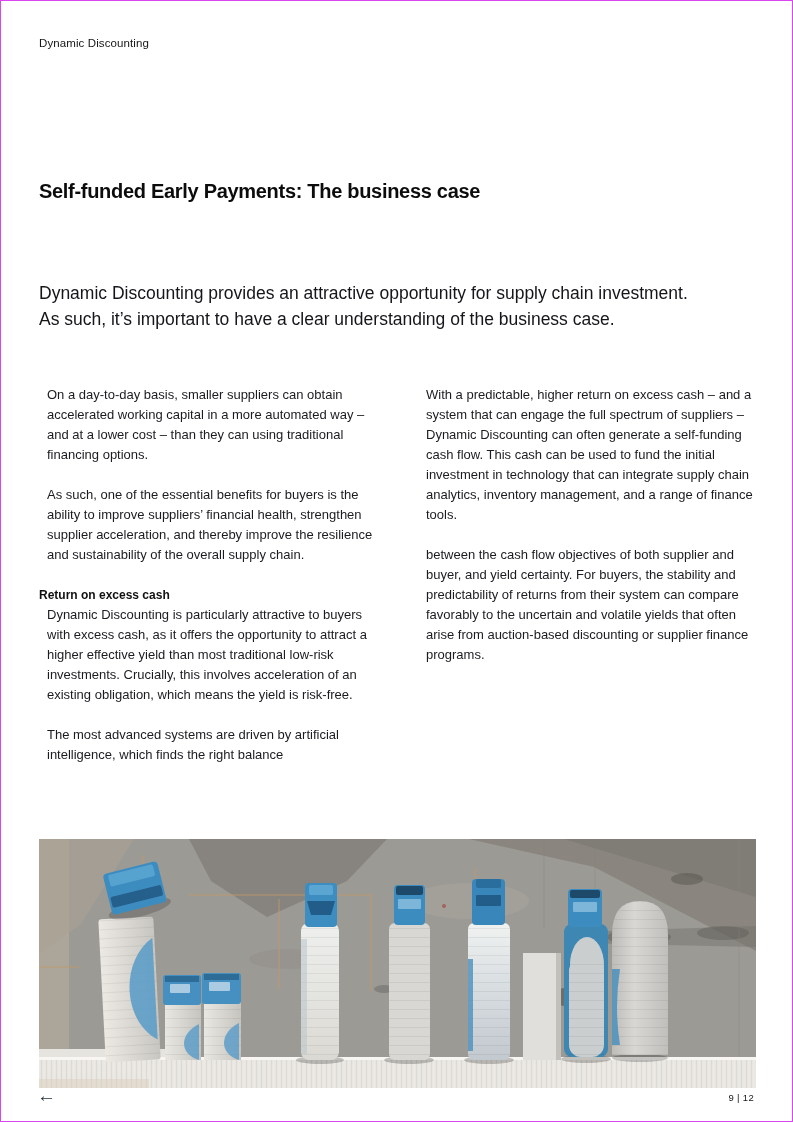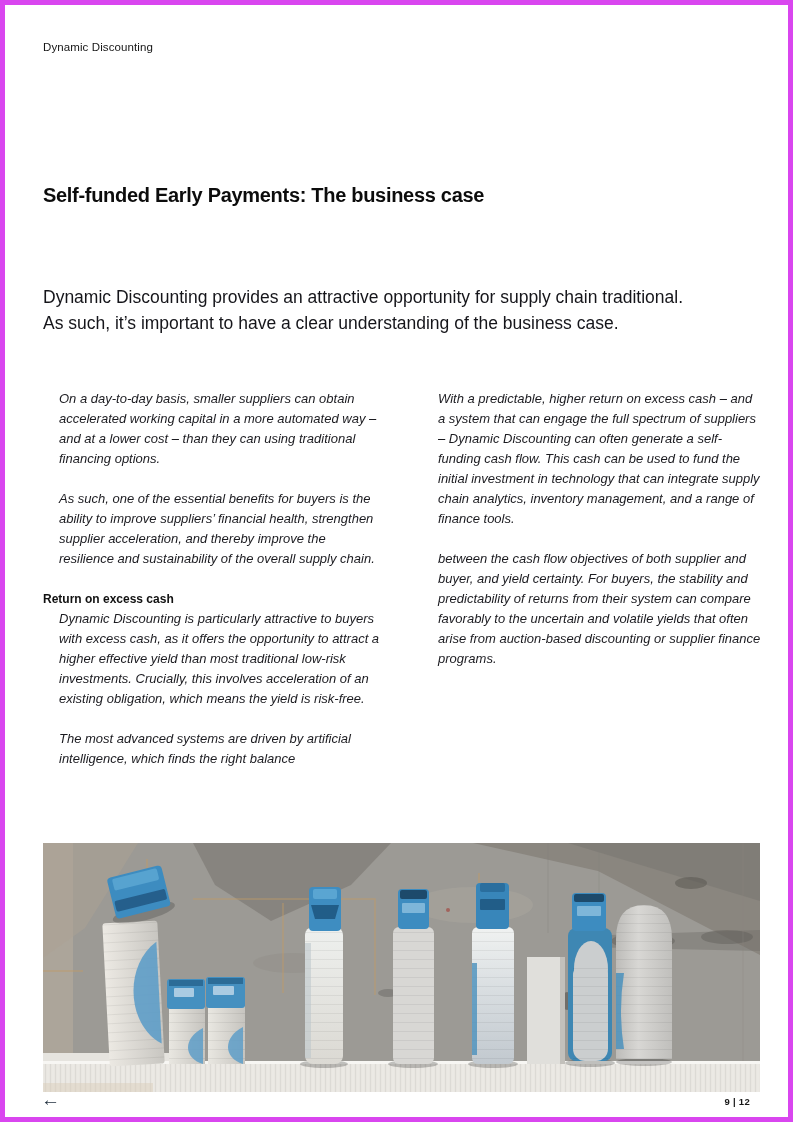--- a/index.html
+++ b/index.html
@@ -1,21 +1,21 @@
 <!DOCTYPE html>
 <html><head>
 <meta charset="utf-8">
 <style>
   html,body { margin:0; padding:0; background:#ffffff; }
   .page {
     position:relative;
     width:793px; height:1122px;
     background:#ffffff;
     box-sizing:border-box;
-    border:5px solid #d946ef;
+    border:1px solid #d946ef;
     font-family:"Liberation Sans", sans-serif;
     color:#1a1a1e;
     overflow:hidden;
   }
   .running-title {
     position:absolute; left:38px; top:36px;
     font-size:11.5px; color:#161616; letter-spacing:.1px;
   }
   .article-title {
     position:absolute; left:38px; top:166px;
@@ -24,46 +24,46 @@
   }
   .lead {
     position:absolute; left:38px; top:279px; width:652px;
     font-size:17.5px; line-height:26px; color:#15151a;
   }
   .columns {
     position:absolute; left:38px; top:384px; width:719px;
     display:flex; gap:39px;
   }
   .col { width:340px; font-size:13px; line-height:20px; color:#1b1b20; }
-  .col p { margin:0 0 20px 16px;font-style:italic; }
+  .col p { margin:0 0 20px 8px; }
   .col h3 { margin:0; font-size:12px; line-height:20px; font-weight:700; color:#111; }
   .photo-wrap {
     position:absolute; left:38px; top:838px; width:717px; height:249px;
   }
   .photo-wrap svg { display:block; }
   .back-arrow {
     position:absolute; left:36px; top:1085px;
     font-size:19px; line-height:19px; color:#22313f;
     cursor:pointer; user-select:none;
   }
   .page-indicator {
     position:absolute; right:38px; top:1091px;
-    font-size:9.5px; font-weight:700; color:#161616; letter-spacing:.3px;
+    font-size:9.5px; font-weight:400; color:#161616; letter-spacing:.3px;
   }
 </style>
 </head>
 <body>
 
 <div class="page">
 
   <div class="running-title">Dynamic Discounting</div>
 
   <h1 class="article-title">Self-funded Early Payments: The business case</h1>
 
-  <div class="lead">Dynamic Discounting provides an attractive opportunity for supply chain traditional. As such, it’s important to have a clear understanding of the business case.</div>
+  <div class="lead">Dynamic Discounting provides an attractive opportunity for supply chain investment. As such, it’s important to have a clear understanding of the business case.</div>
 
   <div class="columns">
     <div class="col">
       <p>On a day-to-day basis, smaller suppliers can obtain accelerated working capital in a more automated way – and at a lower cost – than they can using traditional financing options.</p>
       <p>As such, one of the essential benefits for buyers is the ability to improve suppliers’ financial health, strengthen supplier acceleration, and thereby improve the resilience and sustainability of the overall supply chain.</p>
       <h3>Return on excess cash</h3>
       <p>Dynamic Discounting is particularly attractive to buyers with excess cash, as it offers the opportunity to attract a higher effective yield than most traditional low-risk investments. Crucially, this involves acceleration of an existing obligation, which means the yield is risk-free.</p>
       <p>The most advanced systems are driven by artificial intelligence, which finds the right balance</p>
     </div>
     <div class="col">

